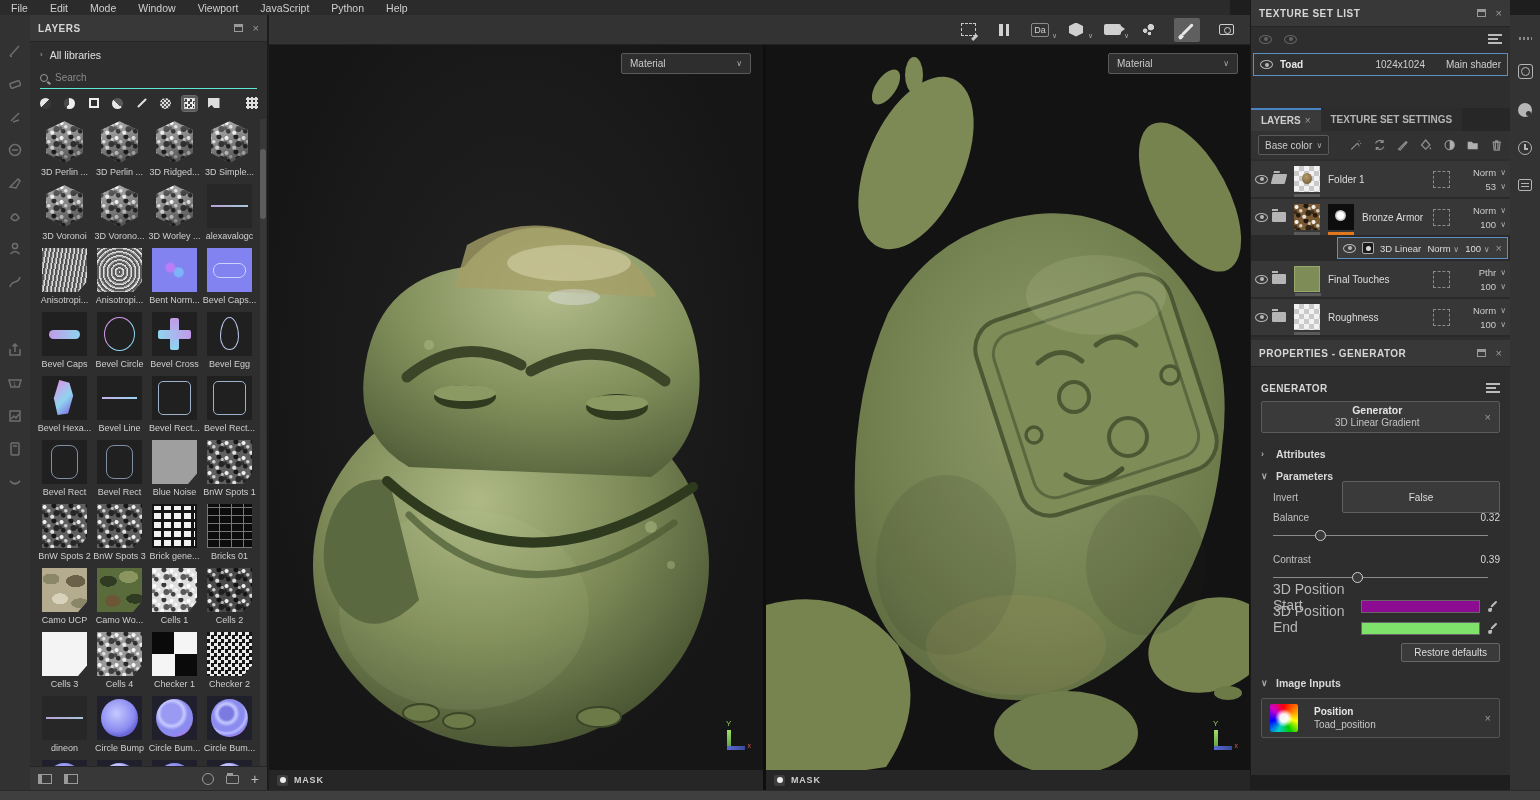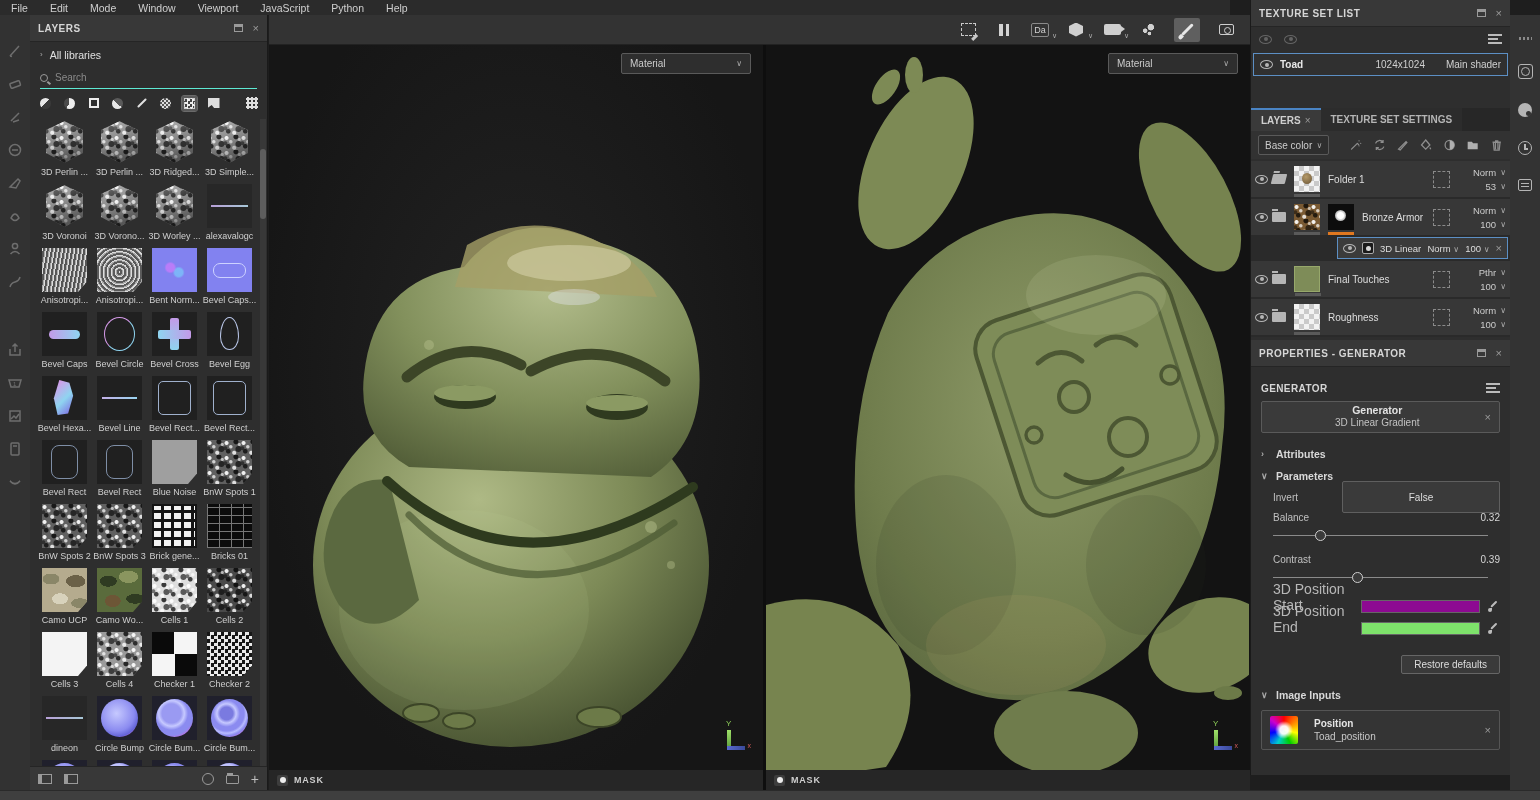--- a/index.html
+++ b/index.html
@@ -239,21 +239,21 @@
   .slider .track{position:absolute;left:0;right:0;top:6px;height:1.4px;background:#8a8a8a}
   .slider .handle{position:absolute;top:1px;width:11px;height:11px;border:1.6px solid #d0d0d0;
     border-radius:50%;background:#3a3a3a;transform:translateX(-5px)}
   .crow{display:flex;align-items:flex-end;gap:8px;height:22px;padding-left:12px;font-size:14px;color:#b8b8b8}
   .crow .clbl{width:80px;flex:none}
   .swatch{flex:1;height:13px;border:1px solid #666}
   .dropper{width:12px;height:12px;position:relative;flex:none}
   .dropper::after{content:"";position:absolute;left:2px;top:2px;width:8px;height:2.4px;background:#bbb;
     transform:rotate(-45deg);border-radius:1px}
   .dropper::before{content:"";position:absolute;left:0;bottom:1px;width:4px;height:4px;background:#bbb;border-radius:50% 0 50% 50%}
-  .restore-row{display:flex;justify-content:flex-end;margin:20px 0 10px}
+  .restore-row{display:flex;justify-content:flex-end;margin:8px 0 10px}
   .restorebtn{height:19px;border:1px solid #666;background:#3a3a3a;border-radius:2px;
     display:flex;align-items:center;padding:0 12px;font-size:10px;color:#ddd}
   .inputcard{margin-top:4px;border:1px solid #555;background:#343434;border-radius:2px;
     display:flex;align-items:center;gap:16px;padding:5px 8px;height:40px}
   .rainbow{width:28px;height:28px;flex:none;background:
     radial-gradient(circle at 50% 50%,rgba(255,255,255,.95) 0 4px,transparent 9px),
     conic-gradient(#f00,#ff8000,#ff0,#0c0,#0cc,#00f,#c0c,#f00);border-radius:2px}
   .inputcard .tx{flex:1;line-height:1.3}
   .inputcard .tx b{display:block;font-size:10px;color:#e5e5e5}
   .inputcard .tx span{font-size:10px;color:#c8c8c8}

